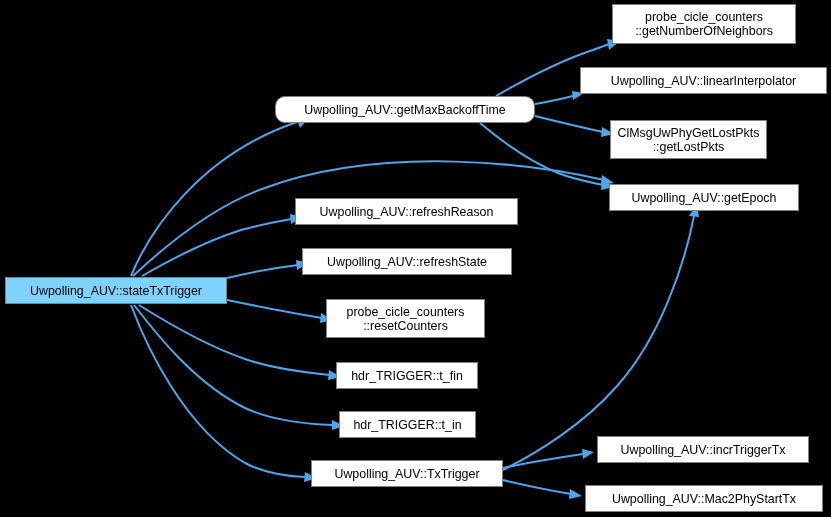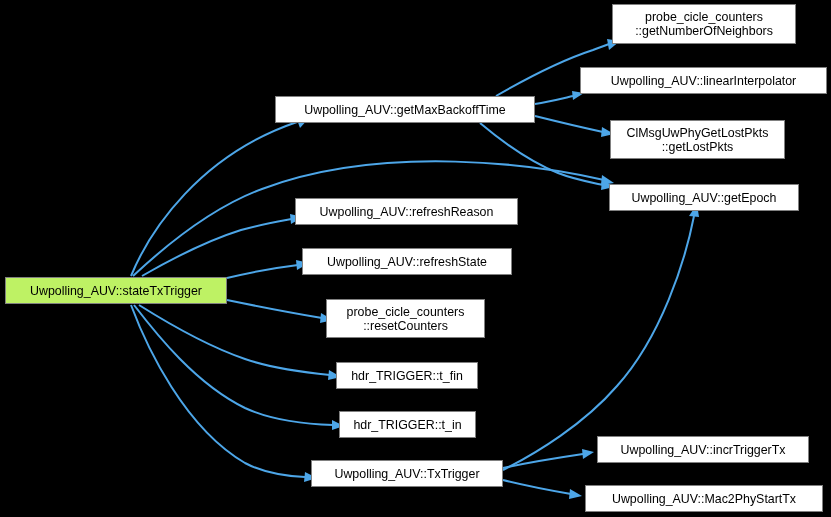--- a/index.html
+++ b/index.html
@@ -36,21 +36,21 @@
     text-align: center;
     color: #000000;
     font-size: 12.4px;
     line-height: 14px;
     letter-spacing: 0px;
     white-space: pre;
     z-index: 5;
     overflow: hidden;
   }
   .node.fill-white { background: #ffffff; }
-  .node.fill-gray  { background: #bef264; justify-content: center; }
+  .node.fill-gray  { background: #7dd3fc; justify-content: center; }
   .edge-path {
     fill: none;
     stroke: #4da6e8;
     stroke-width: 2;
   }
   .edge-head { fill: #4da6e8; stroke: none; }
 </style>
 </head>
 <body>
 
@@ -132,34 +132,34 @@
       <path class="edge-path" d="M503,480 C523,485 548,490 571,494"></path>
       <polygon class="edge-head" points="570,489 582,496 569,499"></polygon>
     </g>
 
   </svg>
 
   <div class="node fill-gray" style="left:5px; top:277px; width:222px; height:27px;">
     <span>Uwpolling_AUV::stateTxTrigger</span>
   </div>
 
-  <div class="node fill-white" style="left:275px; top:96px; width:260px; height:27px;">
+  <div class="node fill-white" style="left:275px; top:96px; width:260px; height:27px;border-radius:10px;">
     <span>Uwpolling_AUV::getMaxBackoffTime</span>
   </div>
 
   <div class="node fill-white" style="left:612px; top:4px; width:184px; height:40px;">
     <span>probe_cicle_counters
 ::getNumberOfNeighbors</span>
   </div>
 
   <div class="node fill-white" style="left:580px; top:67px; width:247px; height:27px;">
     <span>Uwpolling_AUV::linearInterpolator</span>
   </div>
 
-  <div class="node fill-white" style="left:610px; top:120px; width:175px; height:39px;">
+  <div class="node fill-white" style="left:610px; top:120px; width:157px; height:39px;">
     <span>ClMsgUwPhyGetLostPkts
 ::getLostPkts</span>
   </div>
 
   <div class="node fill-white" style="left:609px; top:184px; width:190px; height:27px;align-items:center;">
     <span>Uwpolling_AUV::getEpoch</span>
   </div>
 
   <div class="node fill-white" style="left:295px; top:198px; width:223px; height:27px;">
     <span>Uwpolling_AUV::refreshReason</span>

